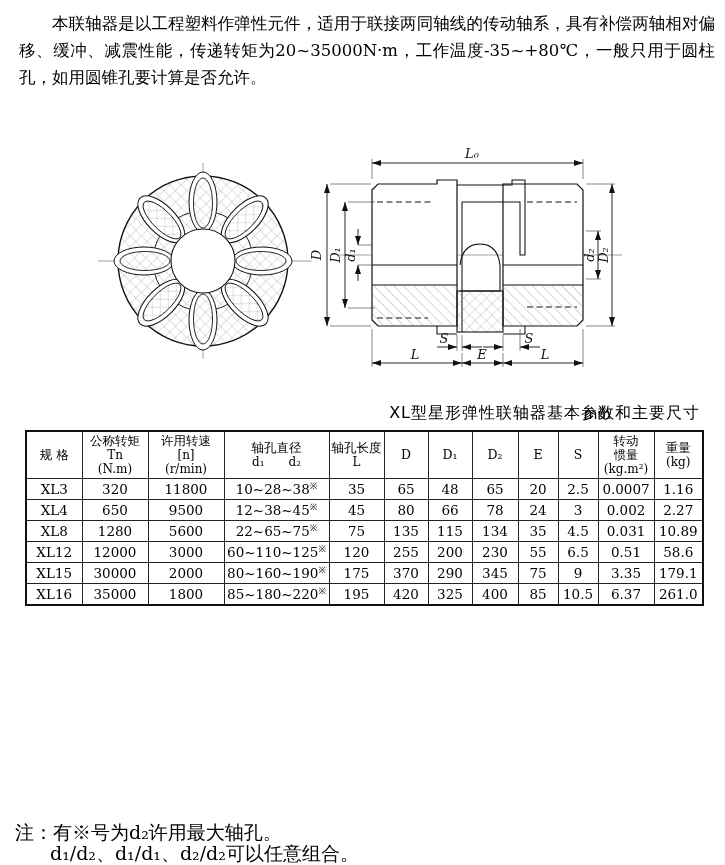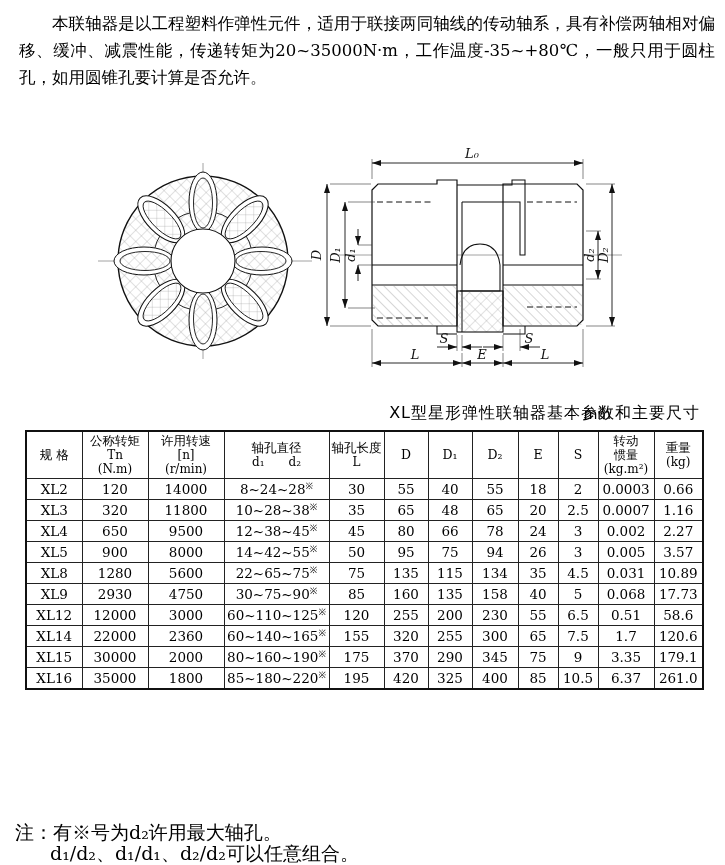--- a/index.html
+++ b/index.html
@@ -188,34 +188,20 @@
           <div class="hl hl2">(kg.m²)</div>
         </th>
         <th>
           <div class="hl hl0">重量</div>
           <div class="hl hl1">(kg)</div>
         </th>
       </tr>
   </thead>
   <tbody>
       <tr>
-        <td>XL2</td>
-        <td>120</td>
-        <td>14000</td>
-        <td><span>8~24~28</span><sup>※</sup></td>
-        <td>30</td>
-        <td>55</td>
-        <td>40</td>
-        <td>55</td>
-        <td>18</td>
-        <td>2</td>
-        <td>0.0003</td>
-        <td>0.66</td>
-      </tr>
-      <tr>
         <td>XL3</td>
         <td>320</td>
         <td>11800</td>
         <td><span>10~28~38</span><sup>※</sup></td>
         <td>35</td>
         <td>65</td>
         <td>48</td>
         <td>65</td>
         <td>20</td>
         <td>2.5</td>
@@ -230,90 +216,48 @@
         <td>45</td>
         <td>80</td>
         <td>66</td>
         <td>78</td>
         <td>24</td>
         <td>3</td>
         <td>0.002</td>
         <td>2.27</td>
       </tr>
       <tr>
-        <td>XL5</td>
-        <td>900</td>
-        <td>8000</td>
-        <td><span>14~42~55</span><sup>※</sup></td>
-        <td>50</td>
-        <td>95</td>
-        <td>75</td>
-        <td>94</td>
-        <td>26</td>
-        <td>3</td>
-        <td>0.005</td>
-        <td>3.57</td>
-      </tr>
-      <tr>
         <td>XL8</td>
         <td>1280</td>
         <td>5600</td>
         <td><span>22~65~75</span><sup>※</sup></td>
         <td>75</td>
         <td>135</td>
         <td>115</td>
         <td>134</td>
         <td>35</td>
         <td>4.5</td>
         <td>0.031</td>
         <td>10.89</td>
       </tr>
       <tr>
-        <td>XL9</td>
-        <td>2930</td>
-        <td>4750</td>
-        <td><span>30~75~90</span><sup>※</sup></td>
-        <td>85</td>
-        <td>160</td>
-        <td>135</td>
-        <td>158</td>
-        <td>40</td>
-        <td>5</td>
-        <td>0.068</td>
-        <td>17.73</td>
-      </tr>
-      <tr>
         <td>XL12</td>
         <td>12000</td>
         <td>3000</td>
         <td><span>60~110~125</span><sup>※</sup></td>
         <td>120</td>
         <td>255</td>
         <td>200</td>
         <td>230</td>
         <td>55</td>
         <td>6.5</td>
         <td>0.51</td>
         <td>58.6</td>
       </tr>
       <tr>
-        <td>XL14</td>
-        <td>22000</td>
-        <td>2360</td>
-        <td><span>60~140~165</span><sup>※</sup></td>
-        <td>155</td>
-        <td>320</td>
-        <td>255</td>
-        <td>300</td>
-        <td>65</td>
-        <td>7.5</td>
-        <td>1.7</td>
-        <td>120.6</td>
-      </tr>
-      <tr>
         <td>XL15</td>
         <td>30000</td>
         <td>2000</td>
         <td><span>80~160~190</span><sup>※</sup></td>
         <td>175</td>
         <td>370</td>
         <td>290</td>
         <td>345</td>
         <td>75</td>
         <td>9</td>

